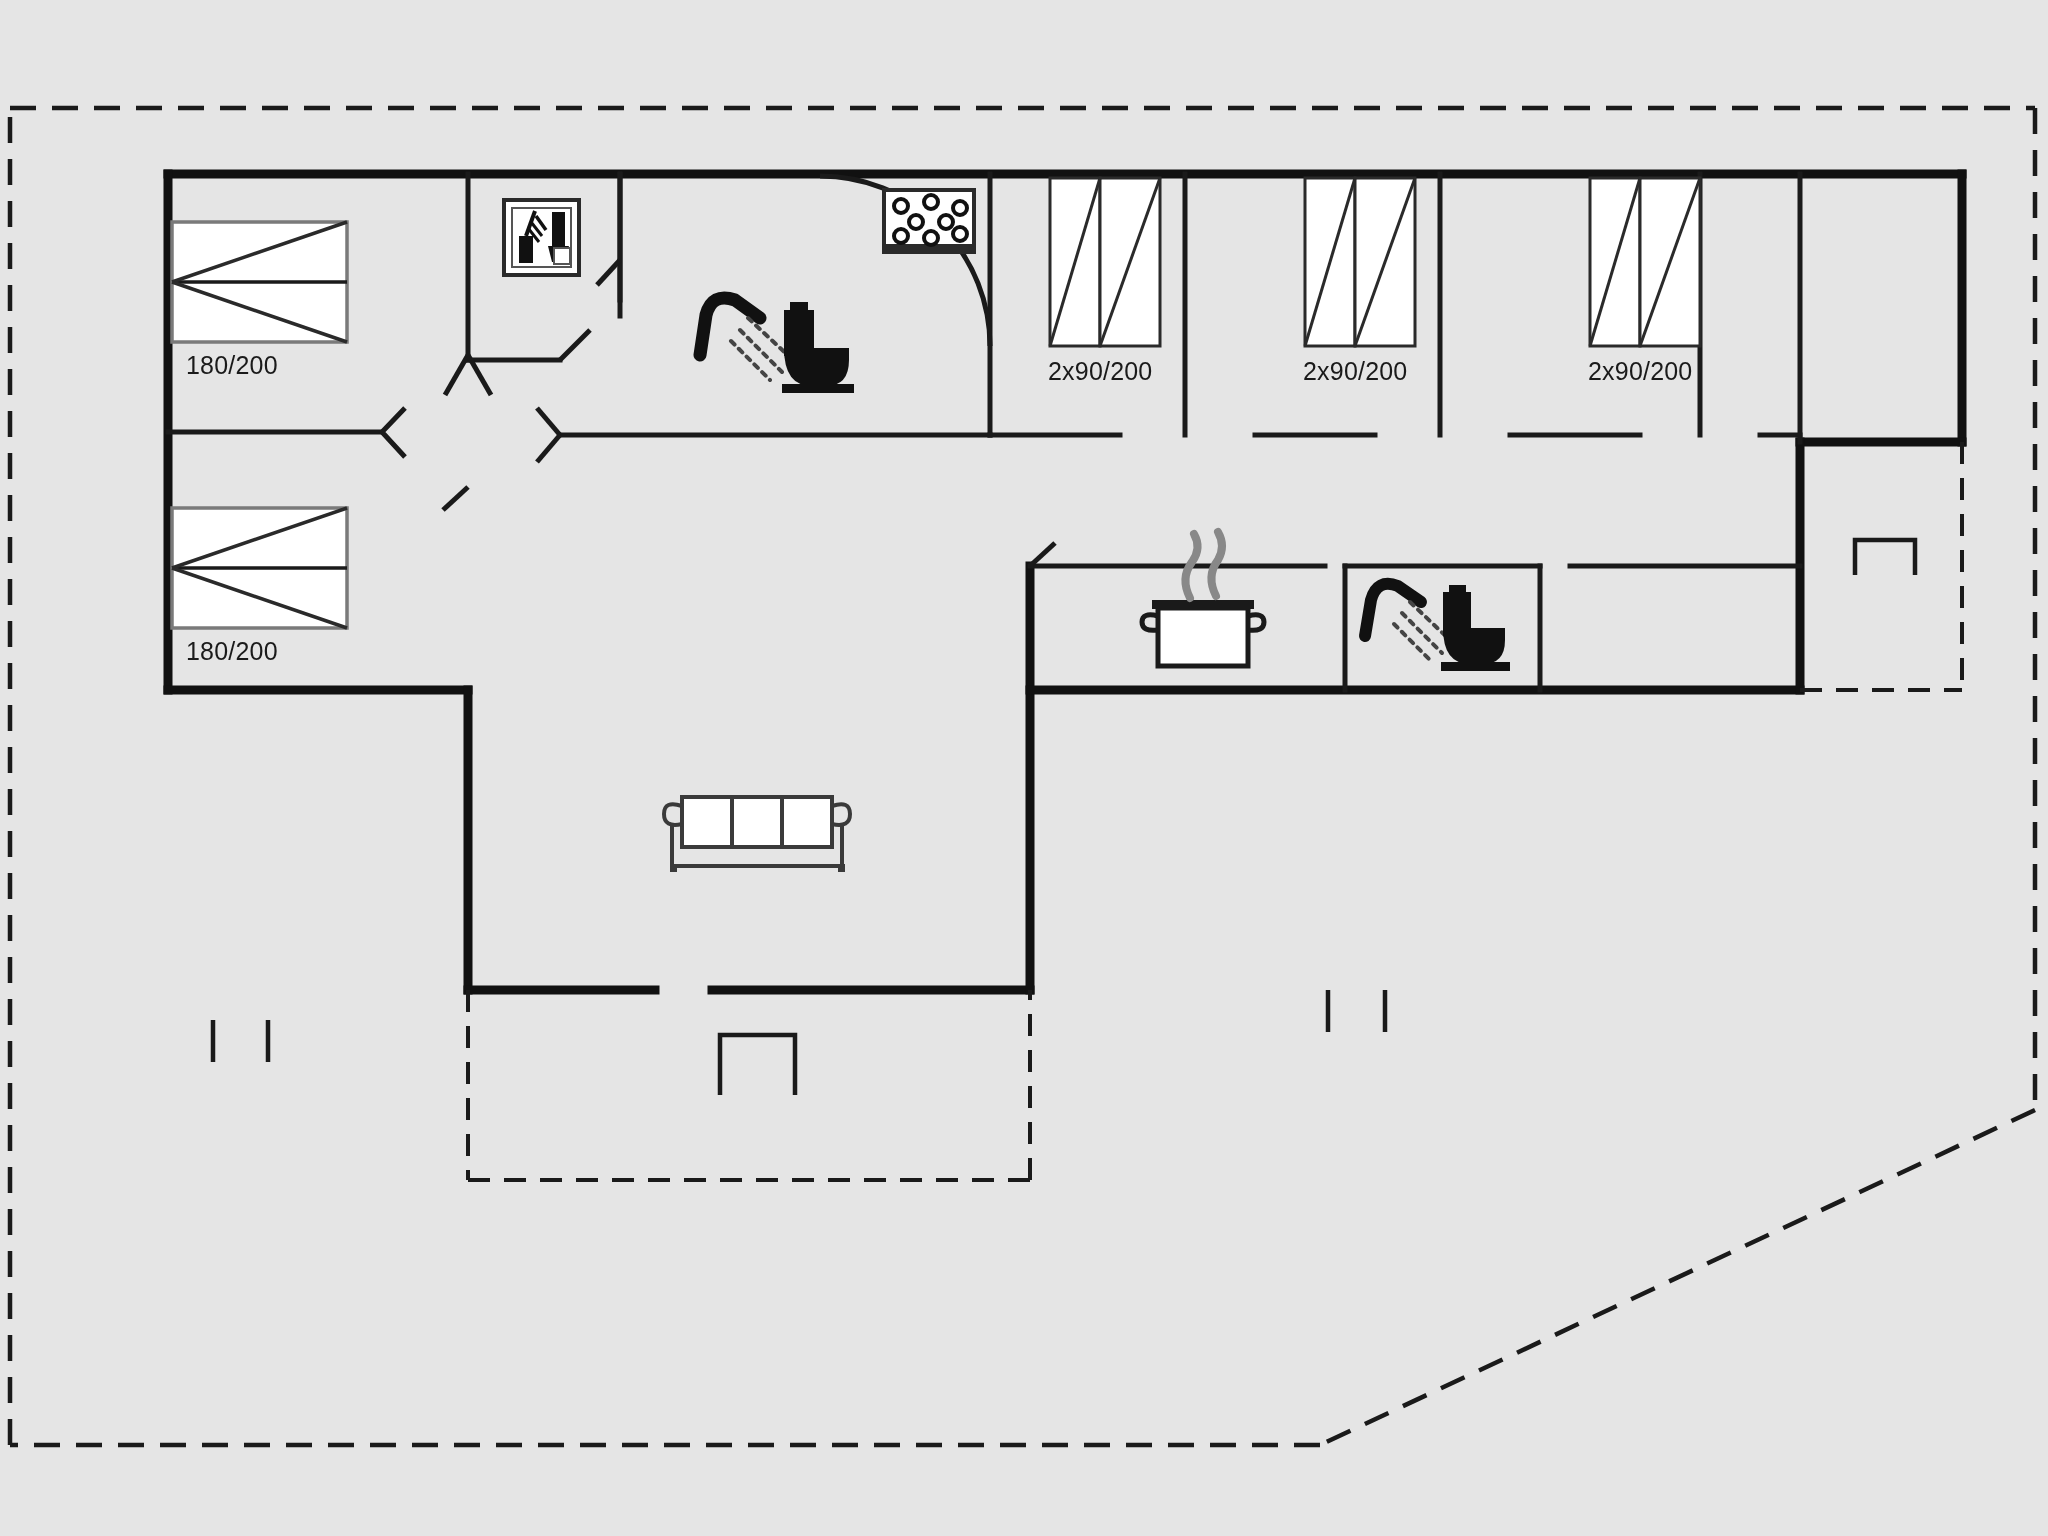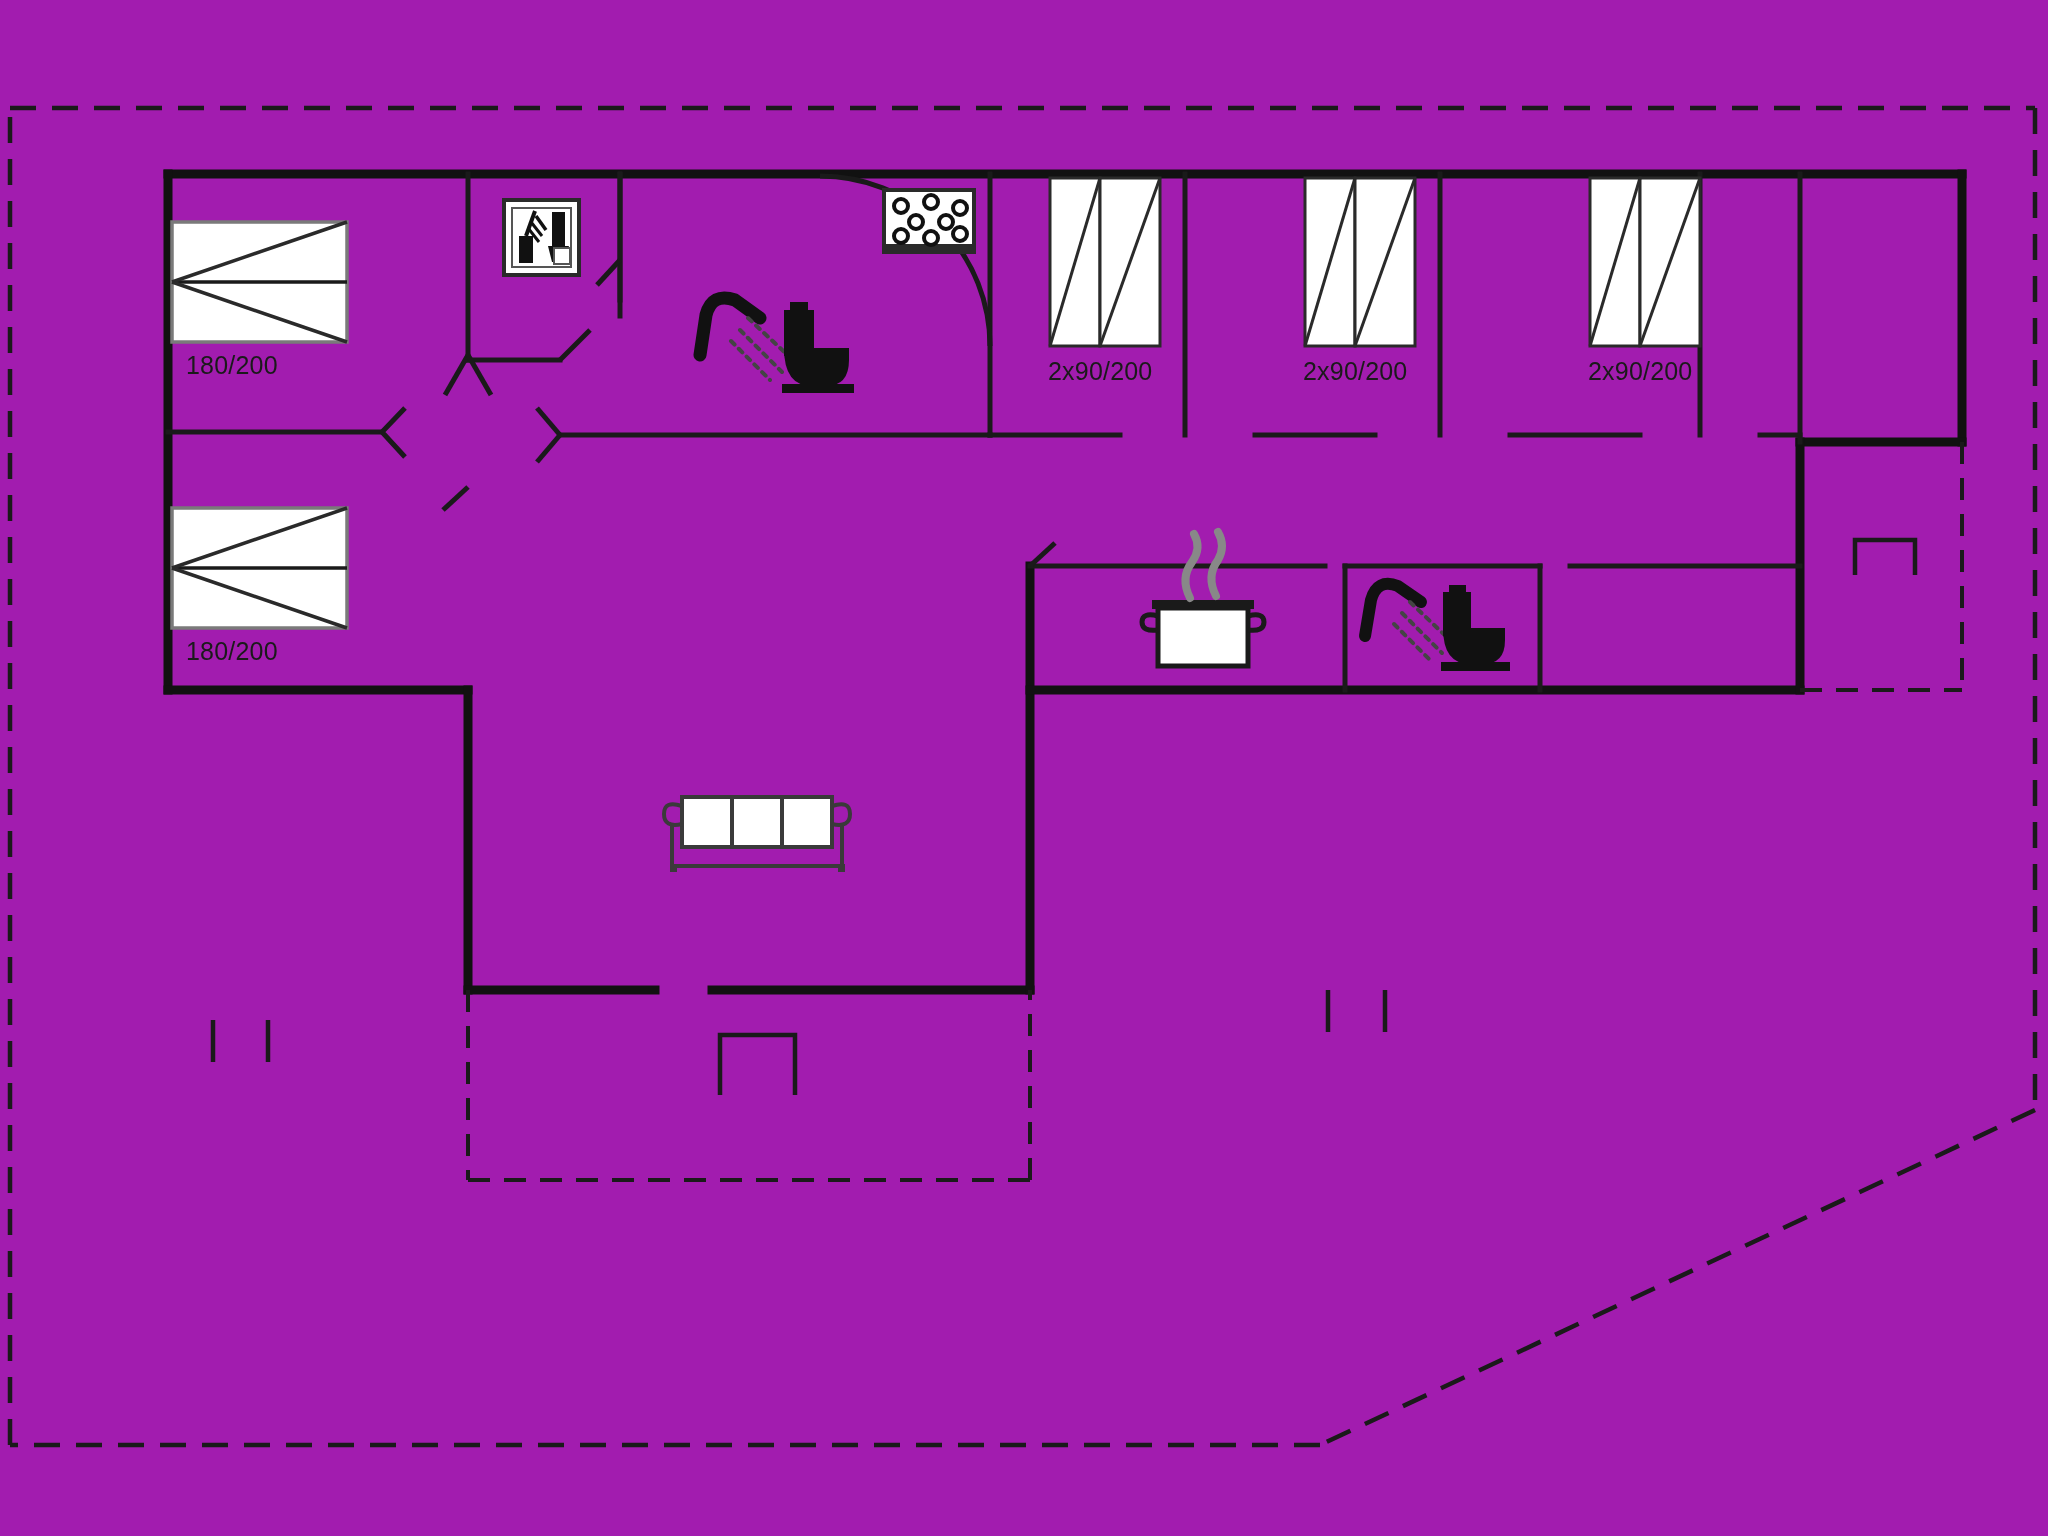--- a/index.html
+++ b/index.html
@@ -10,21 +10,21 @@
   body {
     width: 2048px;
     height: 1536px;
     font-family: "Liberation Sans", sans-serif;
     overflow: hidden;
   }
   #plan-root {
     position: relative;
     width: 2048px;
     height: 1536px;
-    background: #a21caf;
+    background: #e5e5e5;
   }
   #plan-svg {
     position: absolute;
     top: 0;
     left: 0;
     width: 2048px;
     height: 1536px;
     display: block;
   }
   .dim-label {

